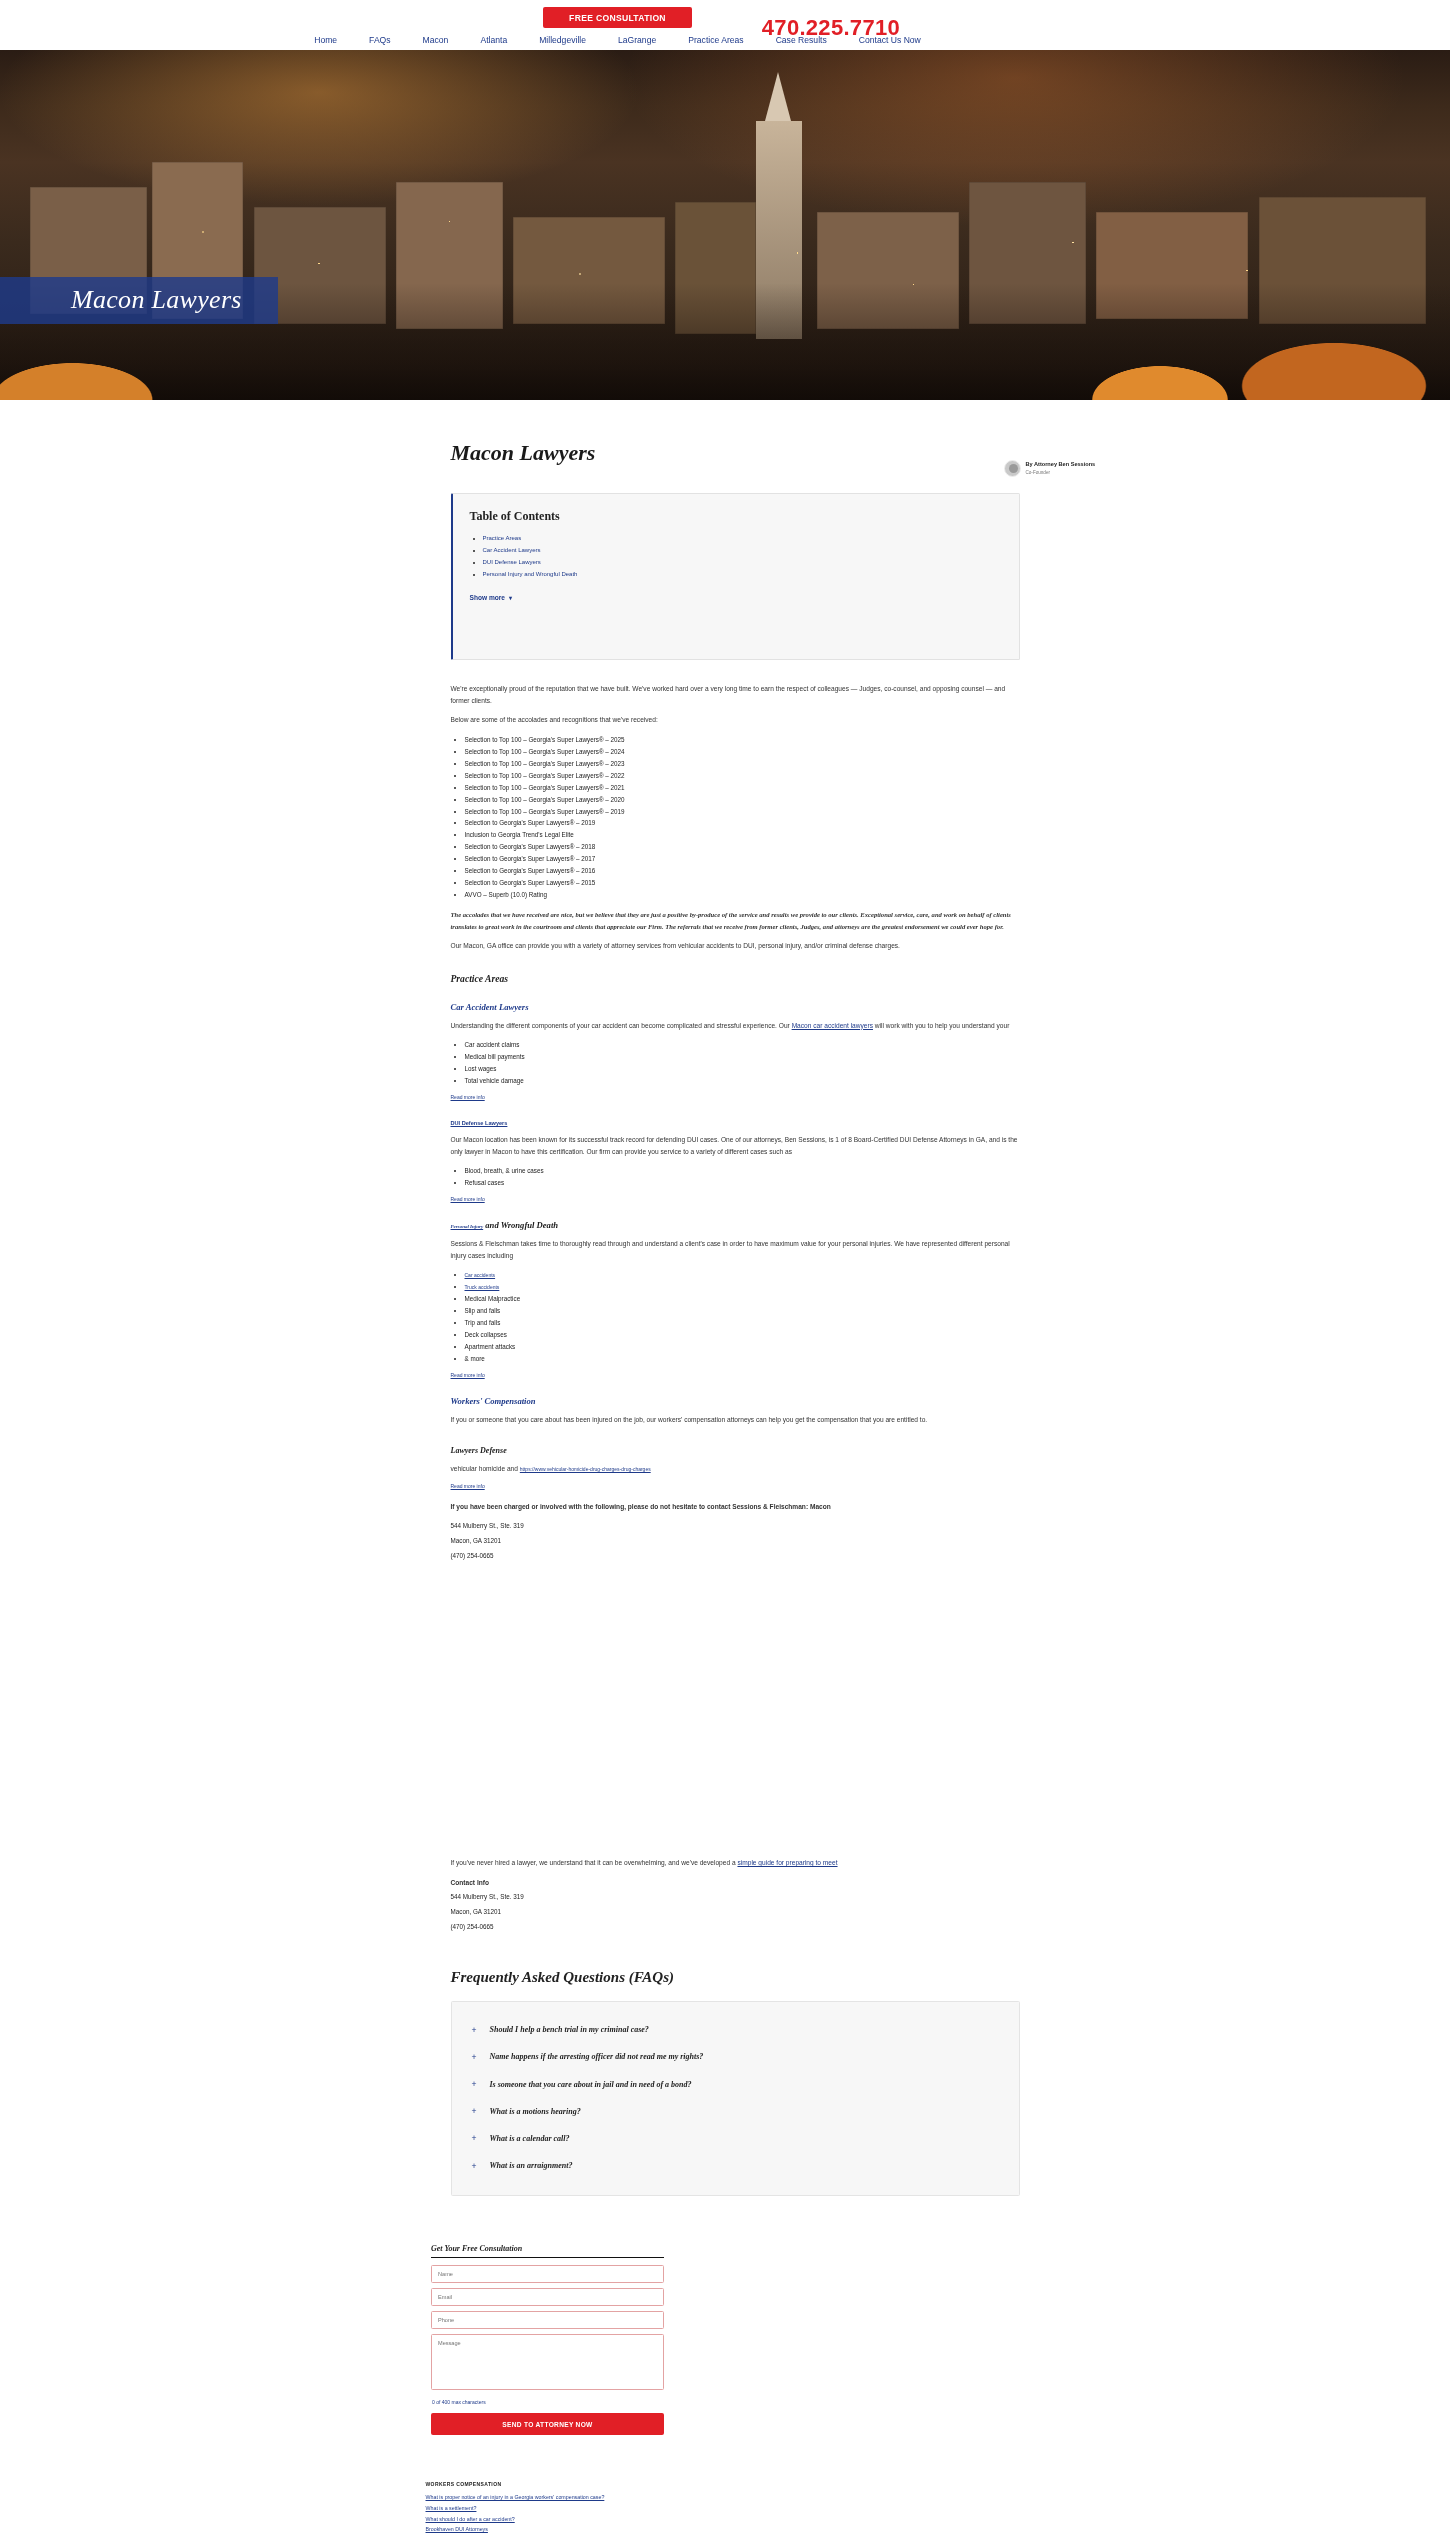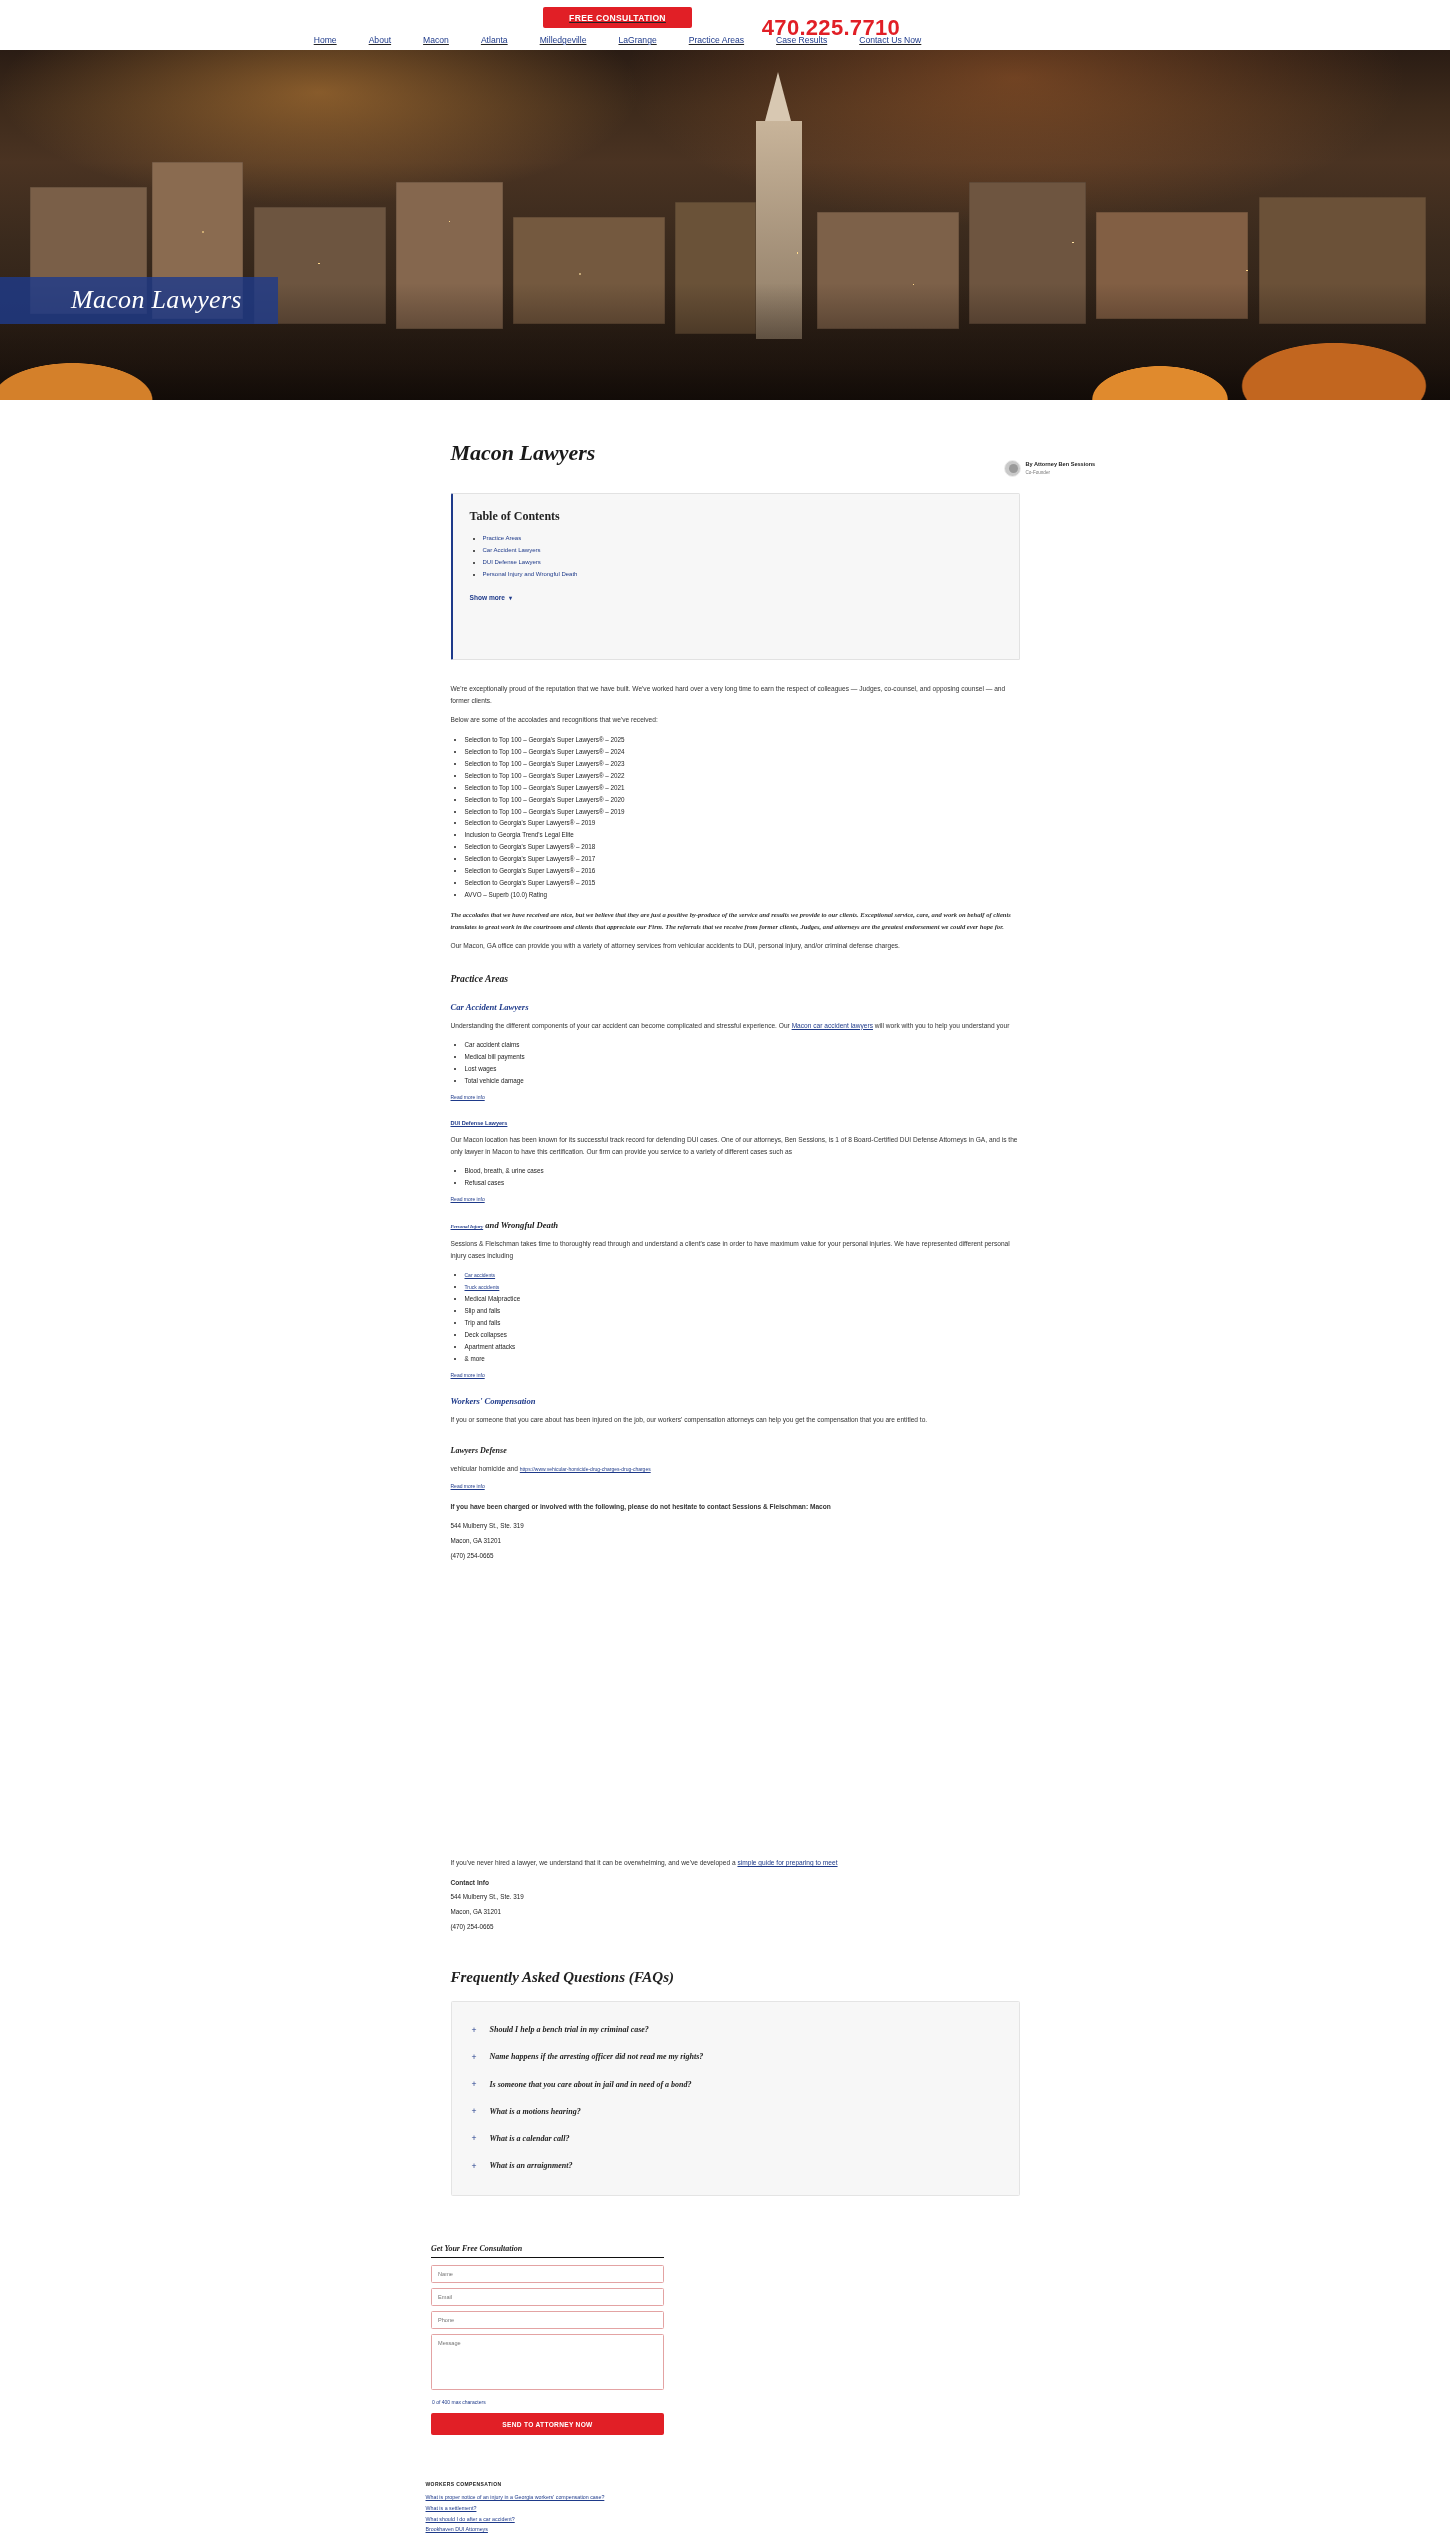--- a/index.html
+++ b/index.html
@@ -17,21 +17,20 @@
     width: 100%;
     background:#ffffff;
     padding: 7px 0 5px 0;
     position: relative;
   }
   .topbar-inner {
     width: 1235px;
     display:flex;
     flex-direction: column;
     align-items:center;
-    text-decoration:underline;
   }
   .cta-pill {
     background:#e11f26;
     color:#fff;
     font-size: 8.6px;
     font-weight:bold;
     letter-spacing:0.3px;
     padding: 5.6px 26px;
     border-radius: 2px;
     border:none;
@@ -329,21 +328,21 @@
   }
 </style>
 </head>
 <body>
 
 <div class="topbar">
   <div class="topbar-inner">
     <button class="cta-pill">FREE CONSULTATION</button>
     <div class="navrow">
       <a href="#">Home</a>
-      <a href="#">About</a>
+      <a href="#">FAQs</a>
       <a href="#">Macon</a>
       <a href="#">Atlanta</a>
       <a href="#">Milledgeville</a>
       <a href="#">LaGrange</a>
       <a href="#">Practice Areas</a>
       <a href="#">Case Results</a>
       <a href="#">Contact Us Now</a>
       <div class="phone">470.225.7710</div>
     </div>
   </div>

